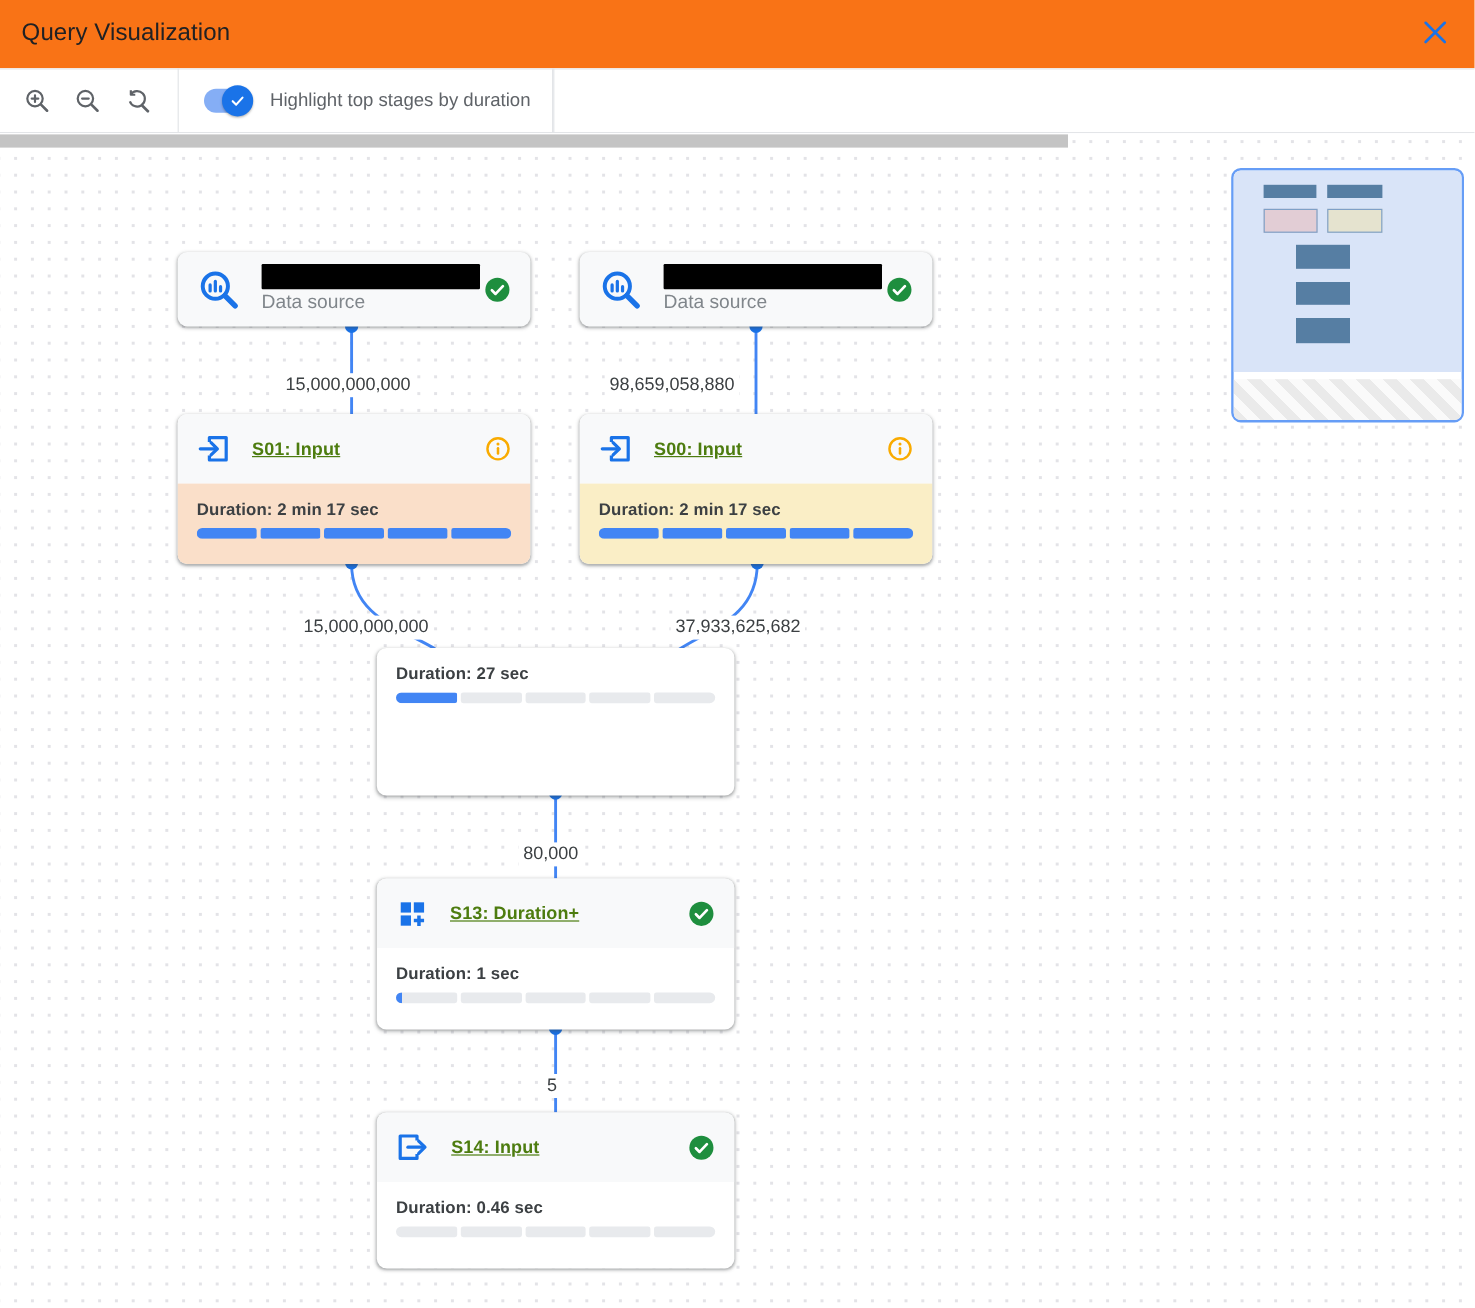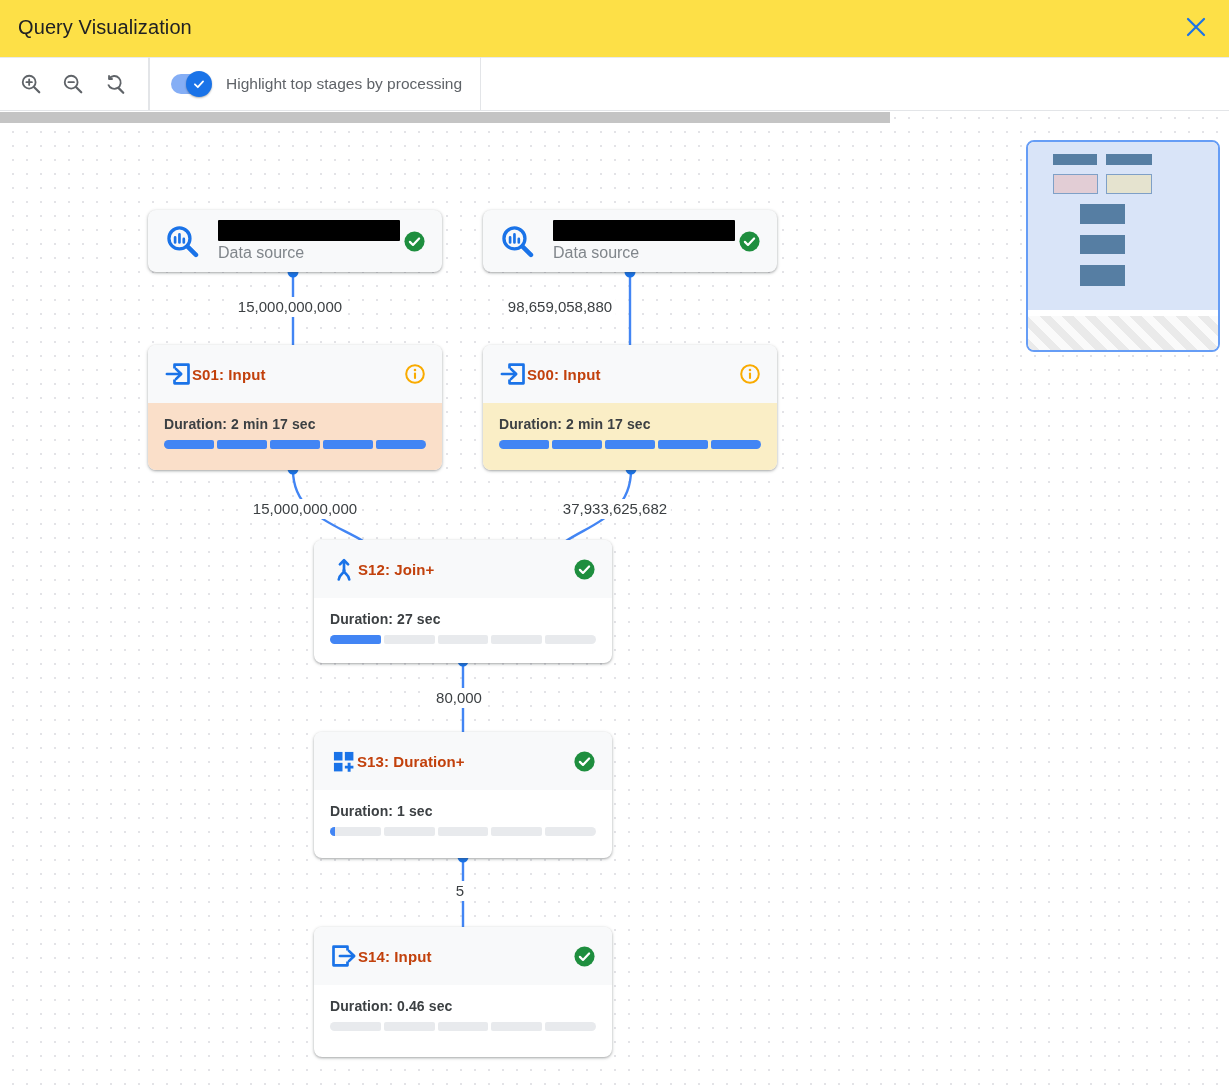--- a/index.html
+++ b/index.html
@@ -1,21 +1,21 @@
 <!DOCTYPE html>
 <html><head>
 <meta charset="utf-8">
 <style>
   * { margin:0; padding:0; box-sizing:border-box; }
   html,body { background:#fff; }
   body { font-family:"Liberation Sans", sans-serif; color:#3c4043; }
   .screen { position:relative; width:1229px; height:1090px; overflow:hidden; background:#fff; }
 
   
-  .hdr { position:absolute; left:0; top:0; width:100%; height:57px; background:#fde047; }
+  .hdr { position:absolute; left:0; top:0; width:100%; height:57px; background:#f97316; }
   .hdr-title { position:absolute; left:18px; top:16px; font-size:20px; color:#202124; letter-spacing:.1px; }
   .close-btn { position:absolute; right:20px; top:14px; width:26px; height:26px; cursor:pointer; display:flex; align-items:center; justify-content:center; }
 
   
   .toolbar { position:absolute; left:0; top:57px; width:100%; height:54px; background:#fff;
              border-top:1px solid #e8eaed; border-bottom:1px solid #e3e5e8;
              display:flex; align-items:center; }
   .tb-zoom { display:flex; align-items:center; gap:16px; padding:0 20px 0 18px; }
   .tb-btn { width:26px; height:26px; display:flex; align-items:center; justify-content:center; cursor:pointer; }
   .tb-div { width:1px; height:54px; background:#e3e5e8; }
@@ -35,31 +35,31 @@
 
   
   .canvas { position:absolute; left:0; top:111px; width:1229px; height:979px; background:#fff;
             background-image:radial-gradient(circle, #e3e3e7 1.3px, transparent 1.5px);
             background-size:14px 14px; background-position:6px 14px; }
   .hscroll-thumb { position:absolute; left:0; top:1px; width:890px; height:11px; background:#c4c4c4; cursor:pointer; }
 
   .edges { position:absolute; left:0; top:0; pointer-events:none; }
 
   .edge-label { position:absolute; transform:translateX(-50%); background:#fff; padding:0 4px;
-                font-size:15px; color:#3c4043; white-space:nowrap; line-height:20px; }
+                font-size:15px; color:#3c4043; white-space:nowrap; line-height:20px;margin-top:14px; }
 
   
   .card { position:absolute; background:#fff; border-radius:8px; overflow:hidden; cursor:pointer;
           box-shadow:0 1px 2px rgba(60,64,67,.3), 0 1px 3px 1px rgba(60,64,67,.15); }
   .card-head { background:#f8f9fa; display:flex; align-items:center; padding:0 16px; height:58px; }
   .ds-card { height:62px; display:flex; align-items:center; padding:0 16px; background:#f8f9fa; }
   .ds-mid { flex:1; margin-left:18px; }
   .redacted { width:182px; height:21px; background:#000; border-radius:1px; margin-bottom:3px; }
   .ds-sub { font-size:16px; color:#80868b; }
-  .stage-title { flex:1; font-size:15px; font-weight:600; color:#c2410c; letter-spacing:.1px; }
+  .stage-title { flex:1; margin-left:18px; font-size:15px; font-weight:600; color:#4d7c0f; letter-spacing:.1px;text-decoration:underline; }
   .dur-sec { padding:13px 16px 0 16px; height:67px; }
   .dur-label { font-size:14px; font-weight:700; color:#3c4043; letter-spacing:.1px; }
   .bar { display:flex; gap:3px; height:9px; margin-top:8px; }
   .seg { flex:1; background:#e8eaed; border-radius:2px; overflow:hidden; }
   .seg:first-child { border-radius:4.5px 2px 2px 4.5px; }
   .seg:last-child { border-radius:2px 4.5px 4.5px 2px; }
   .seg-fill { display:block; height:100%; background:#4285f4; width:0; }
   .dur-peach { background:#fadfc9; }
   .dur-yellow { background:#faeec6; }
 
@@ -107,33 +107,33 @@
       <div class="tb-btn">
         <svg width="22" height="22" viewBox="0 0 24 24" fill="none" stroke="#5f6368" stroke-width="2">
           <path d="M5.5 6.2 A 7 7 0 1 1 4.6 12.5"></path>
           <path d="M5.5 2.5 V6.5 H9.5" stroke-linejoin="round"></path>
           <path d="M16 16.5 L21 21.5" stroke-linecap="round" stroke-width="2.4"></path>
         </svg>
       </div>
     </div>
     <div class="tb-div"></div>
 
-    <div class="tb-div"></div>
-
     <div class="tb-group">
       <div class="toggle on">
         <span class="track"></span>
         <span class="knob">
           <svg width="14" height="14" viewBox="0 0 24 24" fill="none">
               <path d="M5 12.5 L10 17.5 L19 7.5" stroke="#fff" stroke-width="3" stroke-linecap="round" stroke-linejoin="round"></path>
             </svg>
         </span>
       </div>
-      <span class="tb-label">Highlight top stages by processing</span>
-    </div>
+      <span class="tb-label">Highlight top stages by duration</span>
+    </div>
+    <div class="tb-div"></div>
+
     <div class="tb-div"></div>
 
   </div>
 
   <div class="canvas">
     <div class="hscroll-thumb"></div>
 
     <svg class="edges" width="1229" height="979" viewBox="0 0 1229 979">
       <g stroke="#4285f4" stroke-width="2.4" fill="none">
         <path d="M293 161 V234"></path>
@@ -274,37 +274,20 @@
               <span class="seg-fill" style="width: 100%;"></span>
             </span>
             <span class="seg">
               <span class="seg-fill" style="width: 100%;"></span>
             </span>
         </div>
       </div>
     </div>
 
     <div class="card" style="left:314px; top:429px; width:298px; height:123px;">
-      <div class="card-head">
-        <span class="icon-wrap">
-          <svg width="28" height="28" viewBox="0 0 24 24" fill="none" stroke="#1a73e8" stroke-width="2.3" stroke-linecap="round" stroke-linejoin="round">
-            <path d="M12 5 V13"></path>
-            <path d="M8.5 8 L12 4.5 L15.5 8"></path>
-            <path d="M12 13 C12 16.5 7.5 16.5 7.5 21"></path>
-            <path d="M12 13 C12 16.5 16.5 16.5 16.5 21"></path>
-          </svg>
-        </span>
-        <span class="stage-title">S12: Join+</span>
-        <span class="icon-wrap">
-          <svg width="23" height="23" viewBox="0 0 24 24">
-              <circle cx="12" cy="12" r="10.5" fill="#1e8e3e"></circle>
-              <path d="M7.2 12.4 L10.4 15.6 L16.8 8.8" stroke="#fff" stroke-width="2.3" fill="none" stroke-linecap="round" stroke-linejoin="round"></path>
-            </svg>
-        </span>
-      </div>
       <div class="dur-sec">
         <div class="dur-label">Duration: 27 sec</div>
         <div class="bar">
           <span class="seg">
               <span class="seg-fill" style="width: 100%;"></span>
             </span>
             <span class="seg">
               <span class="seg-fill" style="width: 0%;"></span>
             </span>
             <span class="seg">

